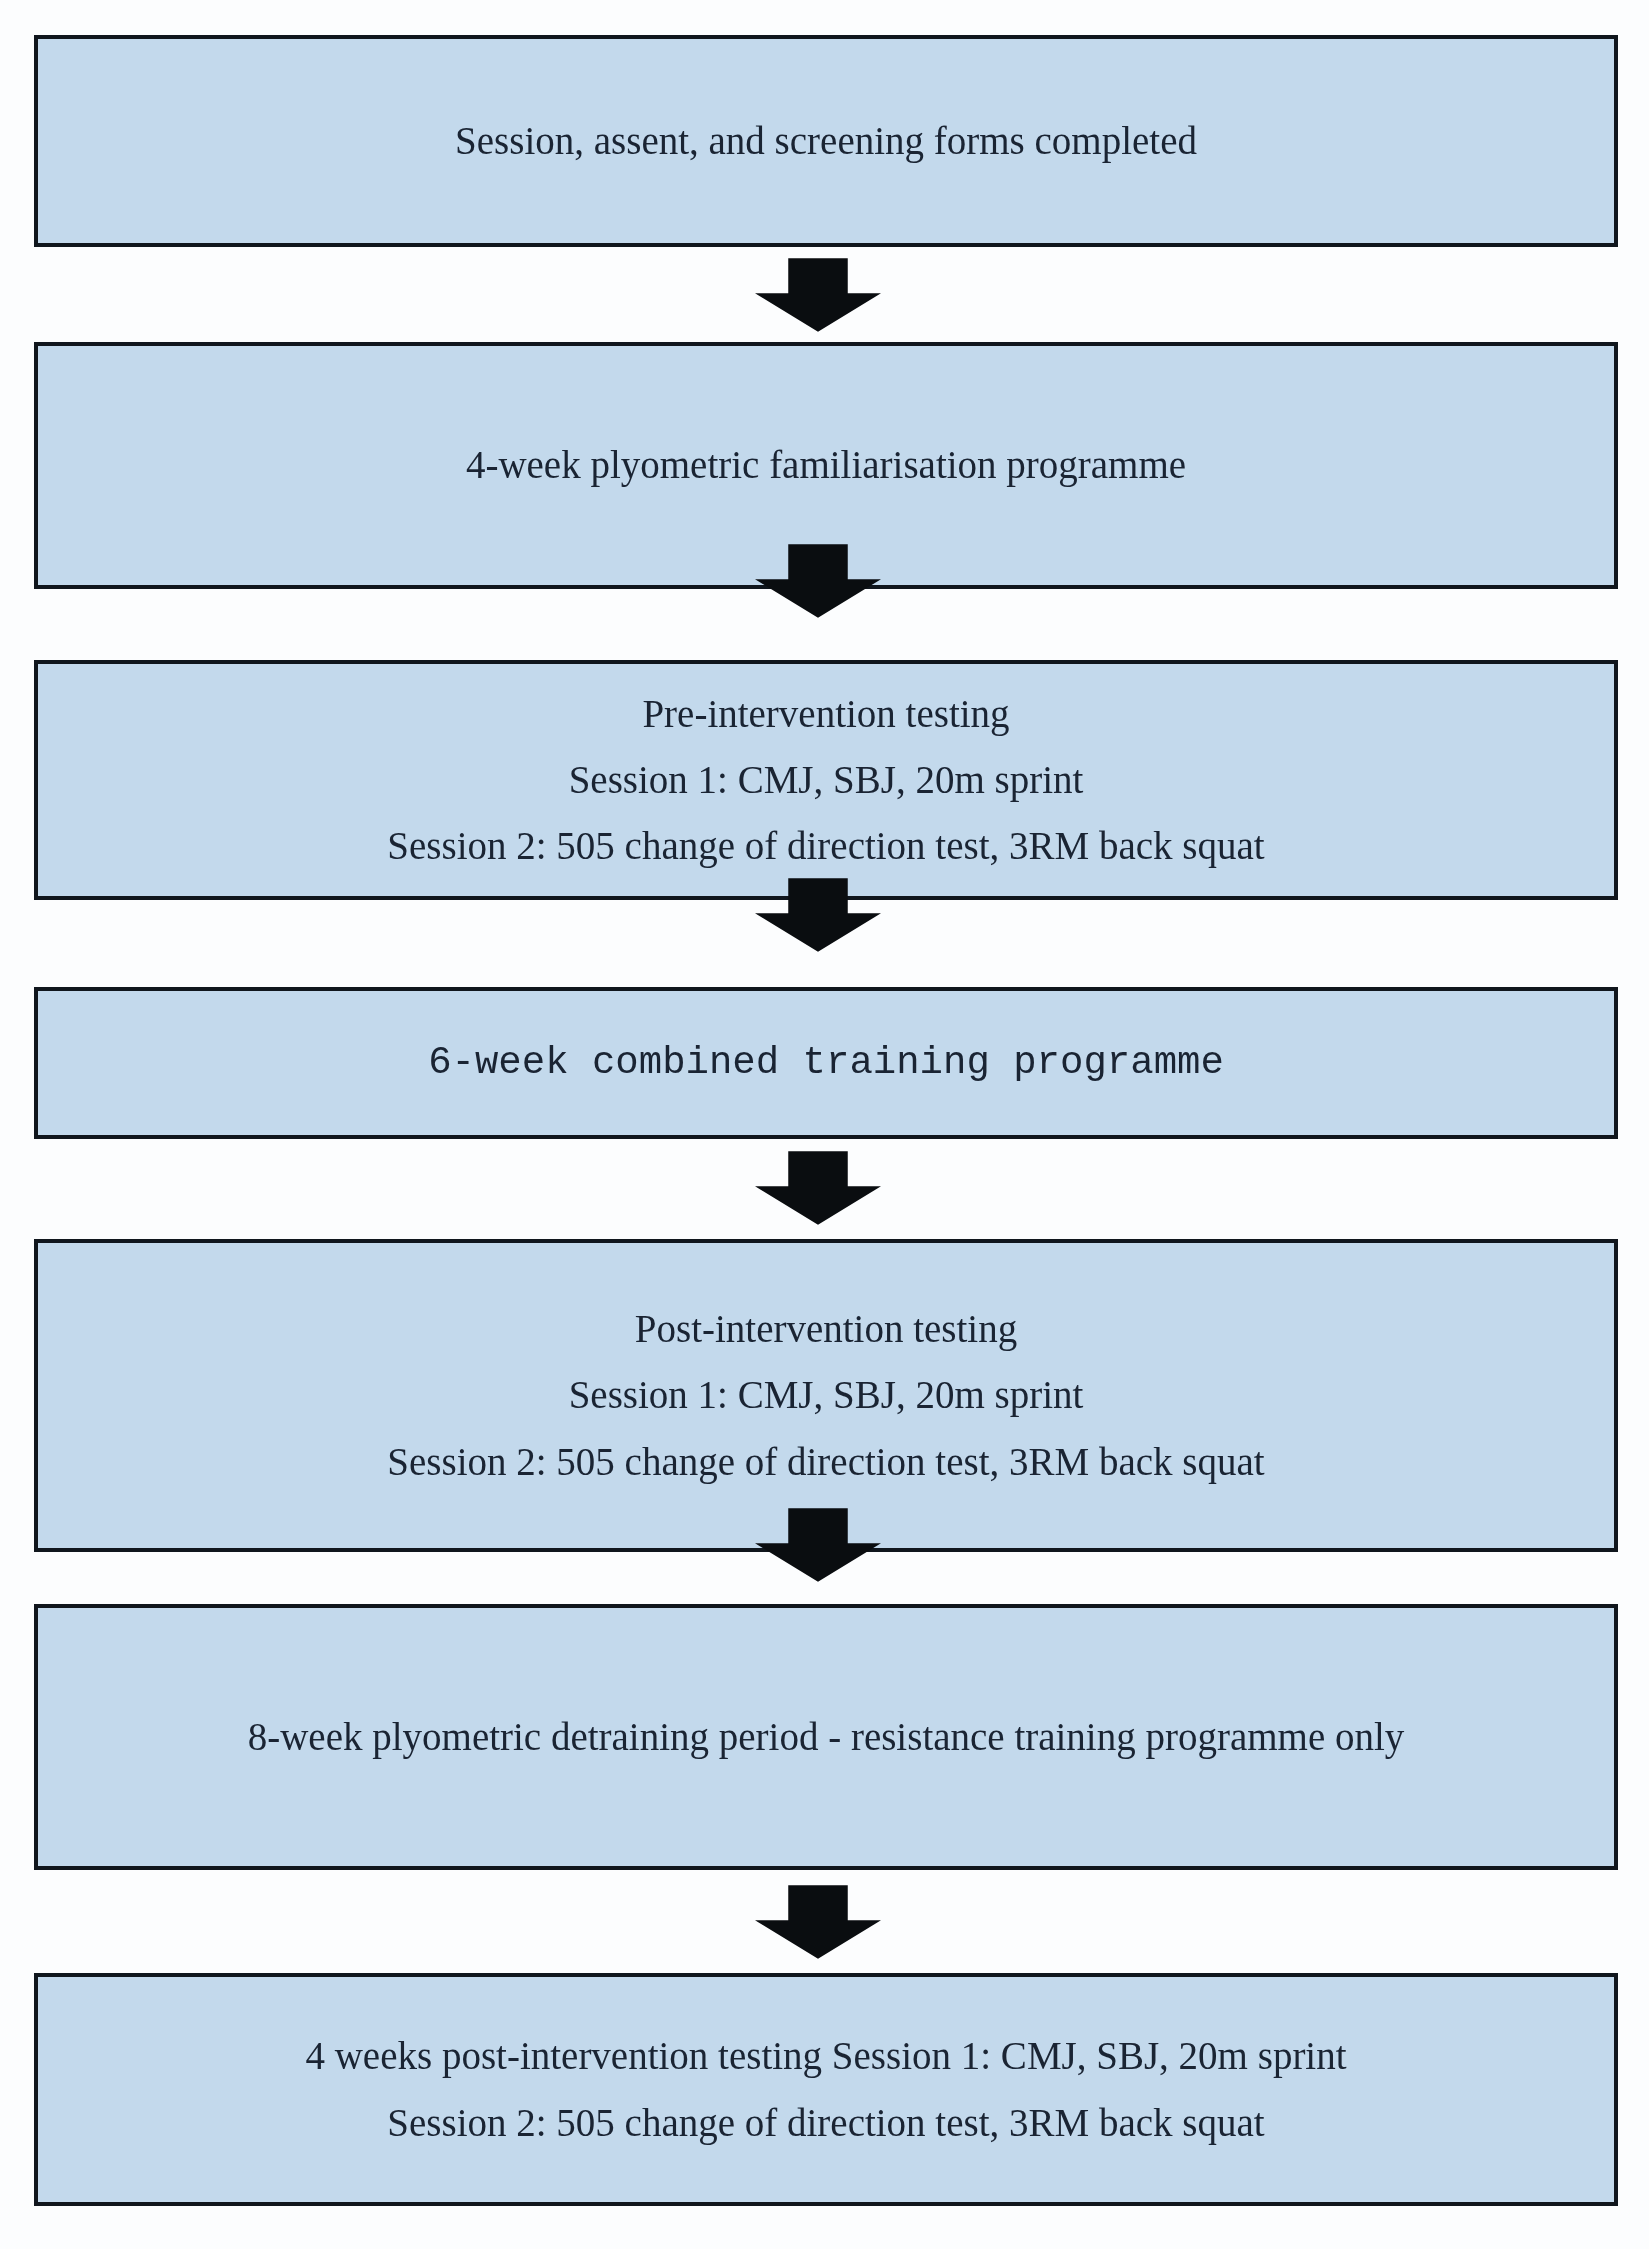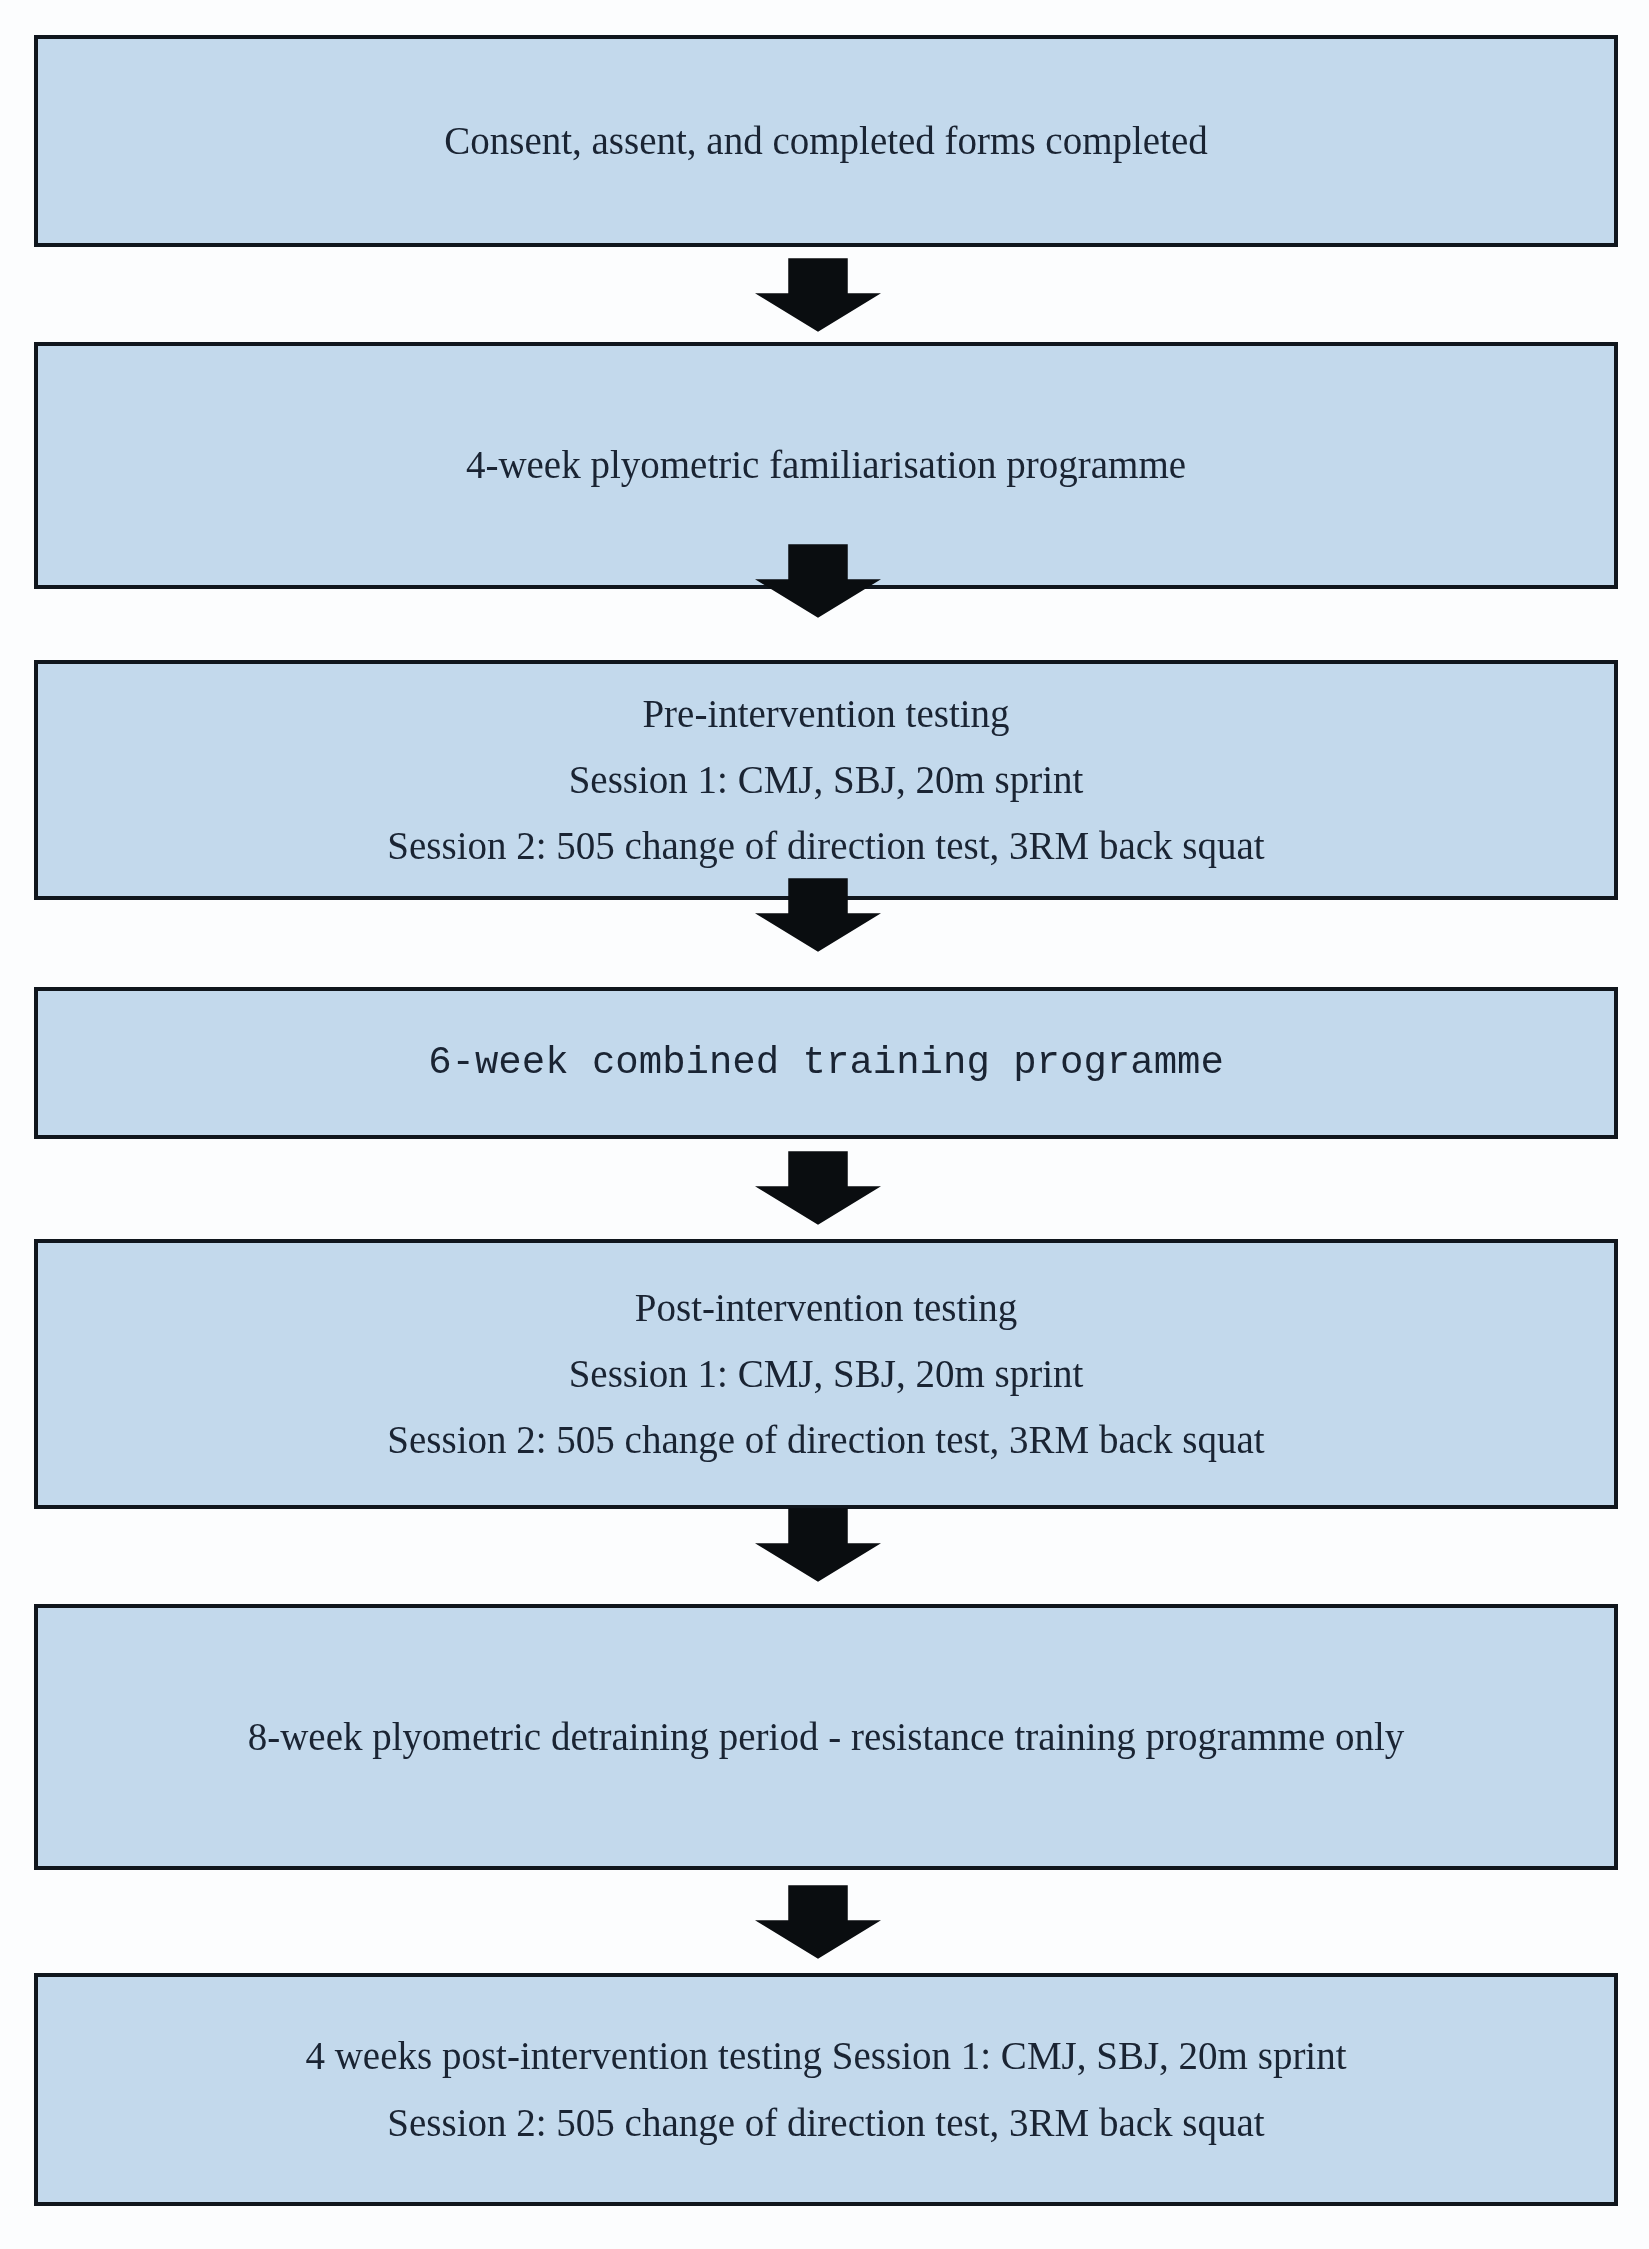--- a/index.html
+++ b/index.html
@@ -33,21 +33,21 @@
   }
   .box .line {
     width: 100%;
     padding: 0 28px;
     box-sizing: border-box;
   }
   .b1 { top: 35px;   height: 212px; }
   .b2 { top: 342px;  height: 247px; }
   .b3 { top: 660px;  height: 240px; }
   .b4 { top: 987px; height: 152px; font-family: Liberation Mono, monospace; }
-  .b5 { top: 1239px; height: 270px; }
+  .b5 { top: 1239px; height: 313px; }
   .b6 { top: 1604px; height: 266px; }
   .b7 { top: 1973px; height: 233px; }
 
   .arrow {
     position: absolute;
     left: 755px;
     width: 126px;
     height: 74px;
   }
   .a1 { top: 258px;  }
@@ -57,21 +57,21 @@
   .a5 { top: 1508px; }
   .a6 { top: 1885px; }
   .arrow svg { display: block; width: 100%; height: 100%; }
 </style>
 </head>
 <body>
 
 <div class="page">
 
   <div class="box b1">
-    <div class="line">Consent, assent, and completed forms completed</div>
+    <div class="line">Session, assent, and screening forms completed</div>
   </div>
 
   <div class="arrow a1">
     <svg viewBox="0 0 180 105" xmlns="http://www.w3.org/2000/svg">
         <path d="M47.5 0 H132.5 V50 H180 L90 105 L0 50 H47.5 Z" fill="#0a0d10"></path>
       </svg>
   </div>
 
   <div class="box b2">
     <div class="line">4-week plyometric familiarisation programme</div>

